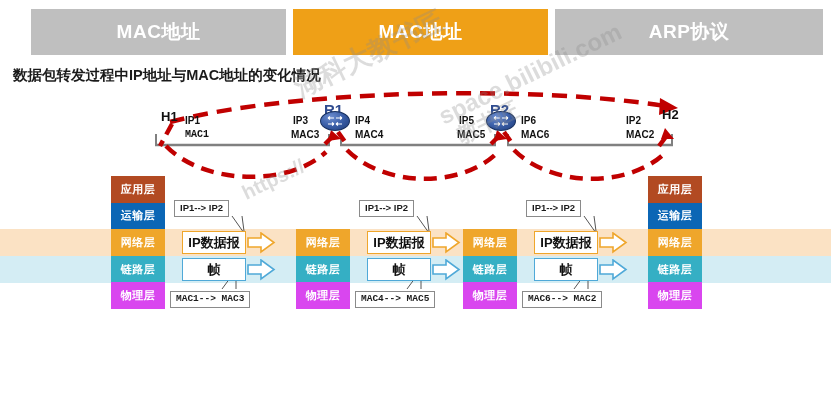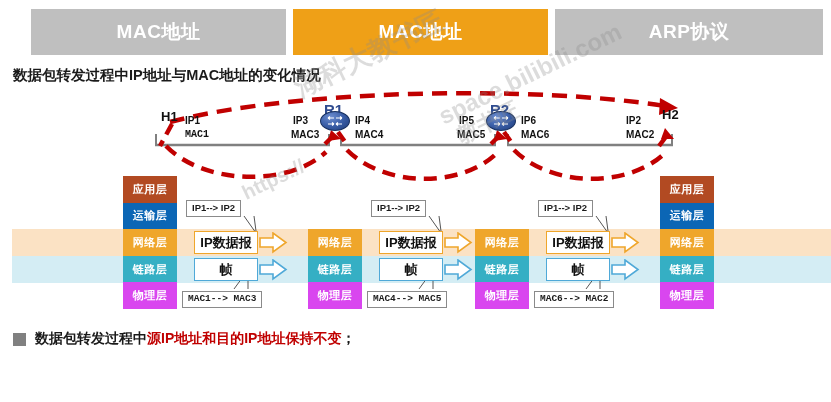--- a/index.html
+++ b/index.html
@@ -64,21 +64,21 @@
     position: absolute;
     width: 30px; height: 20px;
     border-radius: 50%;
     background: radial-gradient(ellipse at 35% 28%, #6d8ed0 0%, #3b5fa8 48%, #1f3c7a 100%);
     border: 1px solid #18305f;
     display: flex; align-items: center; justify-content: center;
   }
   .router svg { position: static; }
 
   
-  .stacks { position: absolute; left: 12px; top: 176px; width: 765px; height: 133px; }
+  .stacks { position: absolute; left: 0; top: 176px; width: 765px; height: 133px; }
 
   
   .band {
     position: absolute; left: 0; width: 831px; height: 27px;
   }
   .band.net  { top: 53px;  background: #FBE2C4; }
   .band.link { top: 80px;  background: #D4EDF4; }
 
   .stack {
     position: absolute; top: 0;
@@ -355,24 +355,20 @@
 
     <div class="stack" style="left:648px;">
       <div class="layer l-app">应用层</div>
       <div class="layer l-tran">运输层</div>
       <div class="layer l-net">网络层</div>
       <div class="layer l-link">链路层</div>
       <div class="layer l-phys">物理层</div>
     </div>
   </div>
 
-  <div class="bullet-row" style="top:330px;">
-    <div class="bsq"></div>
-    <div class="btext"><span>数据包转发过程中</span><span class="red">源IP地址和目的IP地址保持不变</span><span class="tail">；</span></div>
-  </div>
 
 
   <div class="wm wm1">湖科大教书匠</div>
   <div class="wm wm2">space.bilibili.com</div>
   <div class="wm wm3">https://</div>
   <div class="wm wm4">教书匠</div>
 
 </div>
 
 </body></html>

